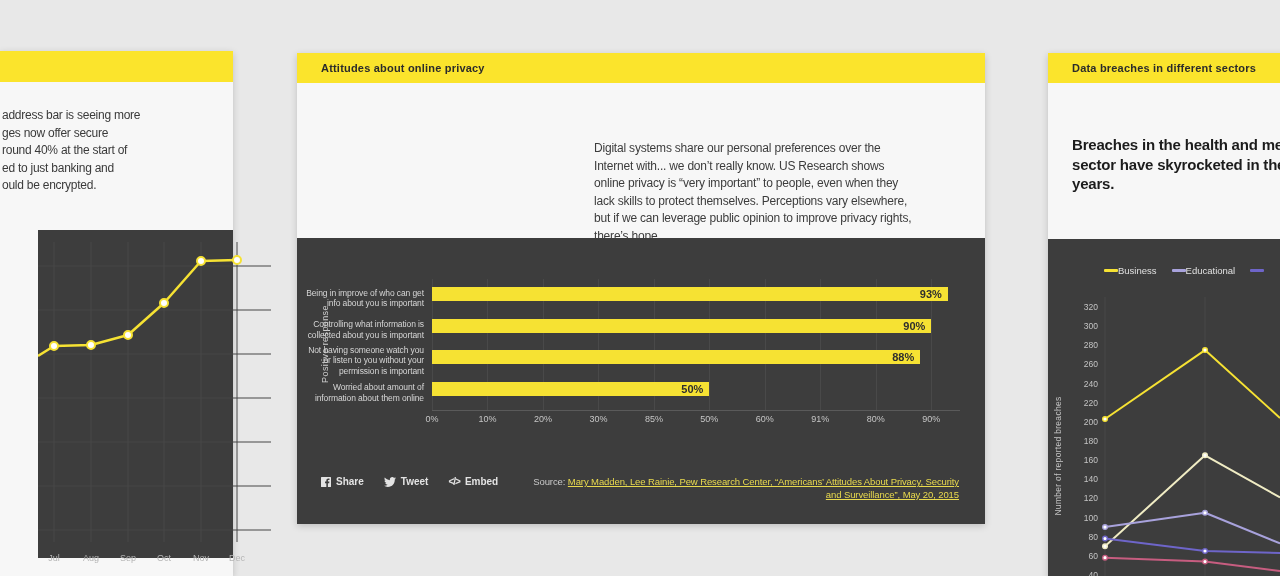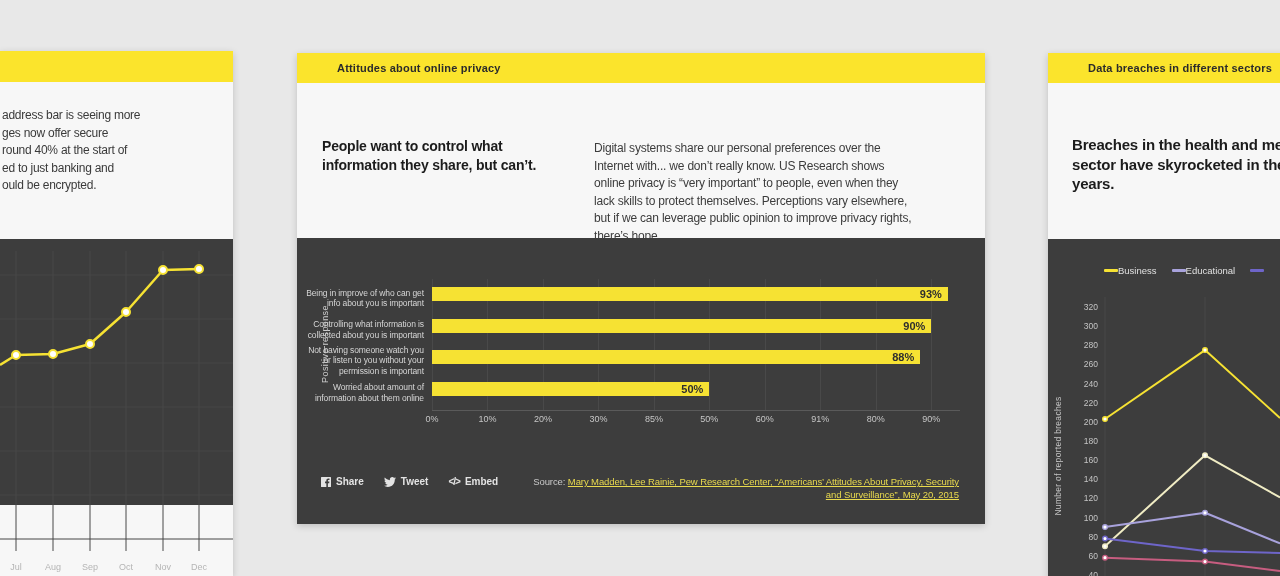--- a/index.html
+++ b/index.html
@@ -1,30 +1,30 @@
 <!DOCTYPE html>
 <html><head>
 <meta charset="utf-8">
 <style>
   * { margin:0; padding:0; box-sizing:border-box; }
   html,body { background:#e8e8e8; }
   body { font-family:"Liberation Sans", sans-serif; }
   .page { position:relative; width:1280px; height:576px; overflow:hidden; background:#e8e8e8; }
 
   .card { position:absolute; background:#f7f7f7; box-shadow:0 2px 7px rgba(0,0,0,.18); }
-  .card-header { height:30px; background:#fbe42c; line-height:30px; padding-left:40px;
+  .card-header { height:30px; background:#fbe42c; line-height:30px; padding-left:24px;
                  font-size:11px; font-weight:bold; color:#2b2b2b; letter-spacing:.2px; }
   .dark { position:absolute; left:0; right:0; background:#3d3d3d; }
 
   
   #left-card { left:0; top:51px; width:233px; height:525px; }
   #left-card .card-header { height:31px; }
   #left-frags { position:absolute; left:2px; top:56px; width:260px;
                 font-size:12px; line-height:17.5px; letter-spacing:-0.25px; color:#3a3a3a; }
-  #left-dark { top:188px; height:266px; }
+  #left-dark { top:179px; height:328px;margin-left:38px; }
 
   
   #center-card { left:297px; top:53px; width:688px; height:471px; }
   #center-white { position:absolute; left:0; top:30px; width:688px; height:155px; }
   #center-title { position:absolute; left:25px; top:54px; width:260px;
                   font-size:14px; font-weight:bold; line-height:19px; letter-spacing:-0.2px; color:#1c1c1c; }
   #center-body  { position:absolute; left:297px; top:57px; width:322px;
                   font-size:12px; line-height:17.6px; letter-spacing:-0.2px; color:#3c3c3c; }
   #center-dark { top:185px; height:286px; }
 
@@ -107,24 +107,20 @@
           <text x="126" y="331" text-anchor="middle" fill="#b5b5b5" font-size="9">Oct</text>
           <text x="163" y="331" text-anchor="middle" fill="#b5b5b5" font-size="9">Nov</text>
           <text x="199" y="331" text-anchor="middle" fill="#b5b5b5" font-size="9">Dec</text>
         </svg>
     </div>
   </section>
 
   <section class="card" id="center-card">
     <div class="card-header">Attitudes about online privacy</div>
     <div id="center-white">
-      <div id="center-title">
-          <div>People want to control what</div>
-          <div>information they share, but can’t.</div>
-        </div>
       <div id="center-body">Digital systems share our personal preferences over the Internet with... we don’t really know. US Research shows online privacy is “very important” to people, even when they lack skills to protect themselves. Perceptions vary elsewhere, but if we can leverage public opinion to improve privacy rights, there’s hope.</div>
     </div>
     <div class="dark" id="center-dark">
       <div class="rot-label" id="center-ylabel">Positive response</div>
       <div id="center-cats">
           <div class="cat-label" style="top:59.5px;">Being in improve of who can get info about you is important</div>
           <div class="cat-label" style="top:91px;">Controlling what information is collected about you is important</div>
           <div class="cat-label" style="top:122.5px;">Not having someone watch you or listen to you without your permission is important</div>
           <div class="cat-label" style="top:154px;">Worried about amount of information about them online</div>
         </div>

